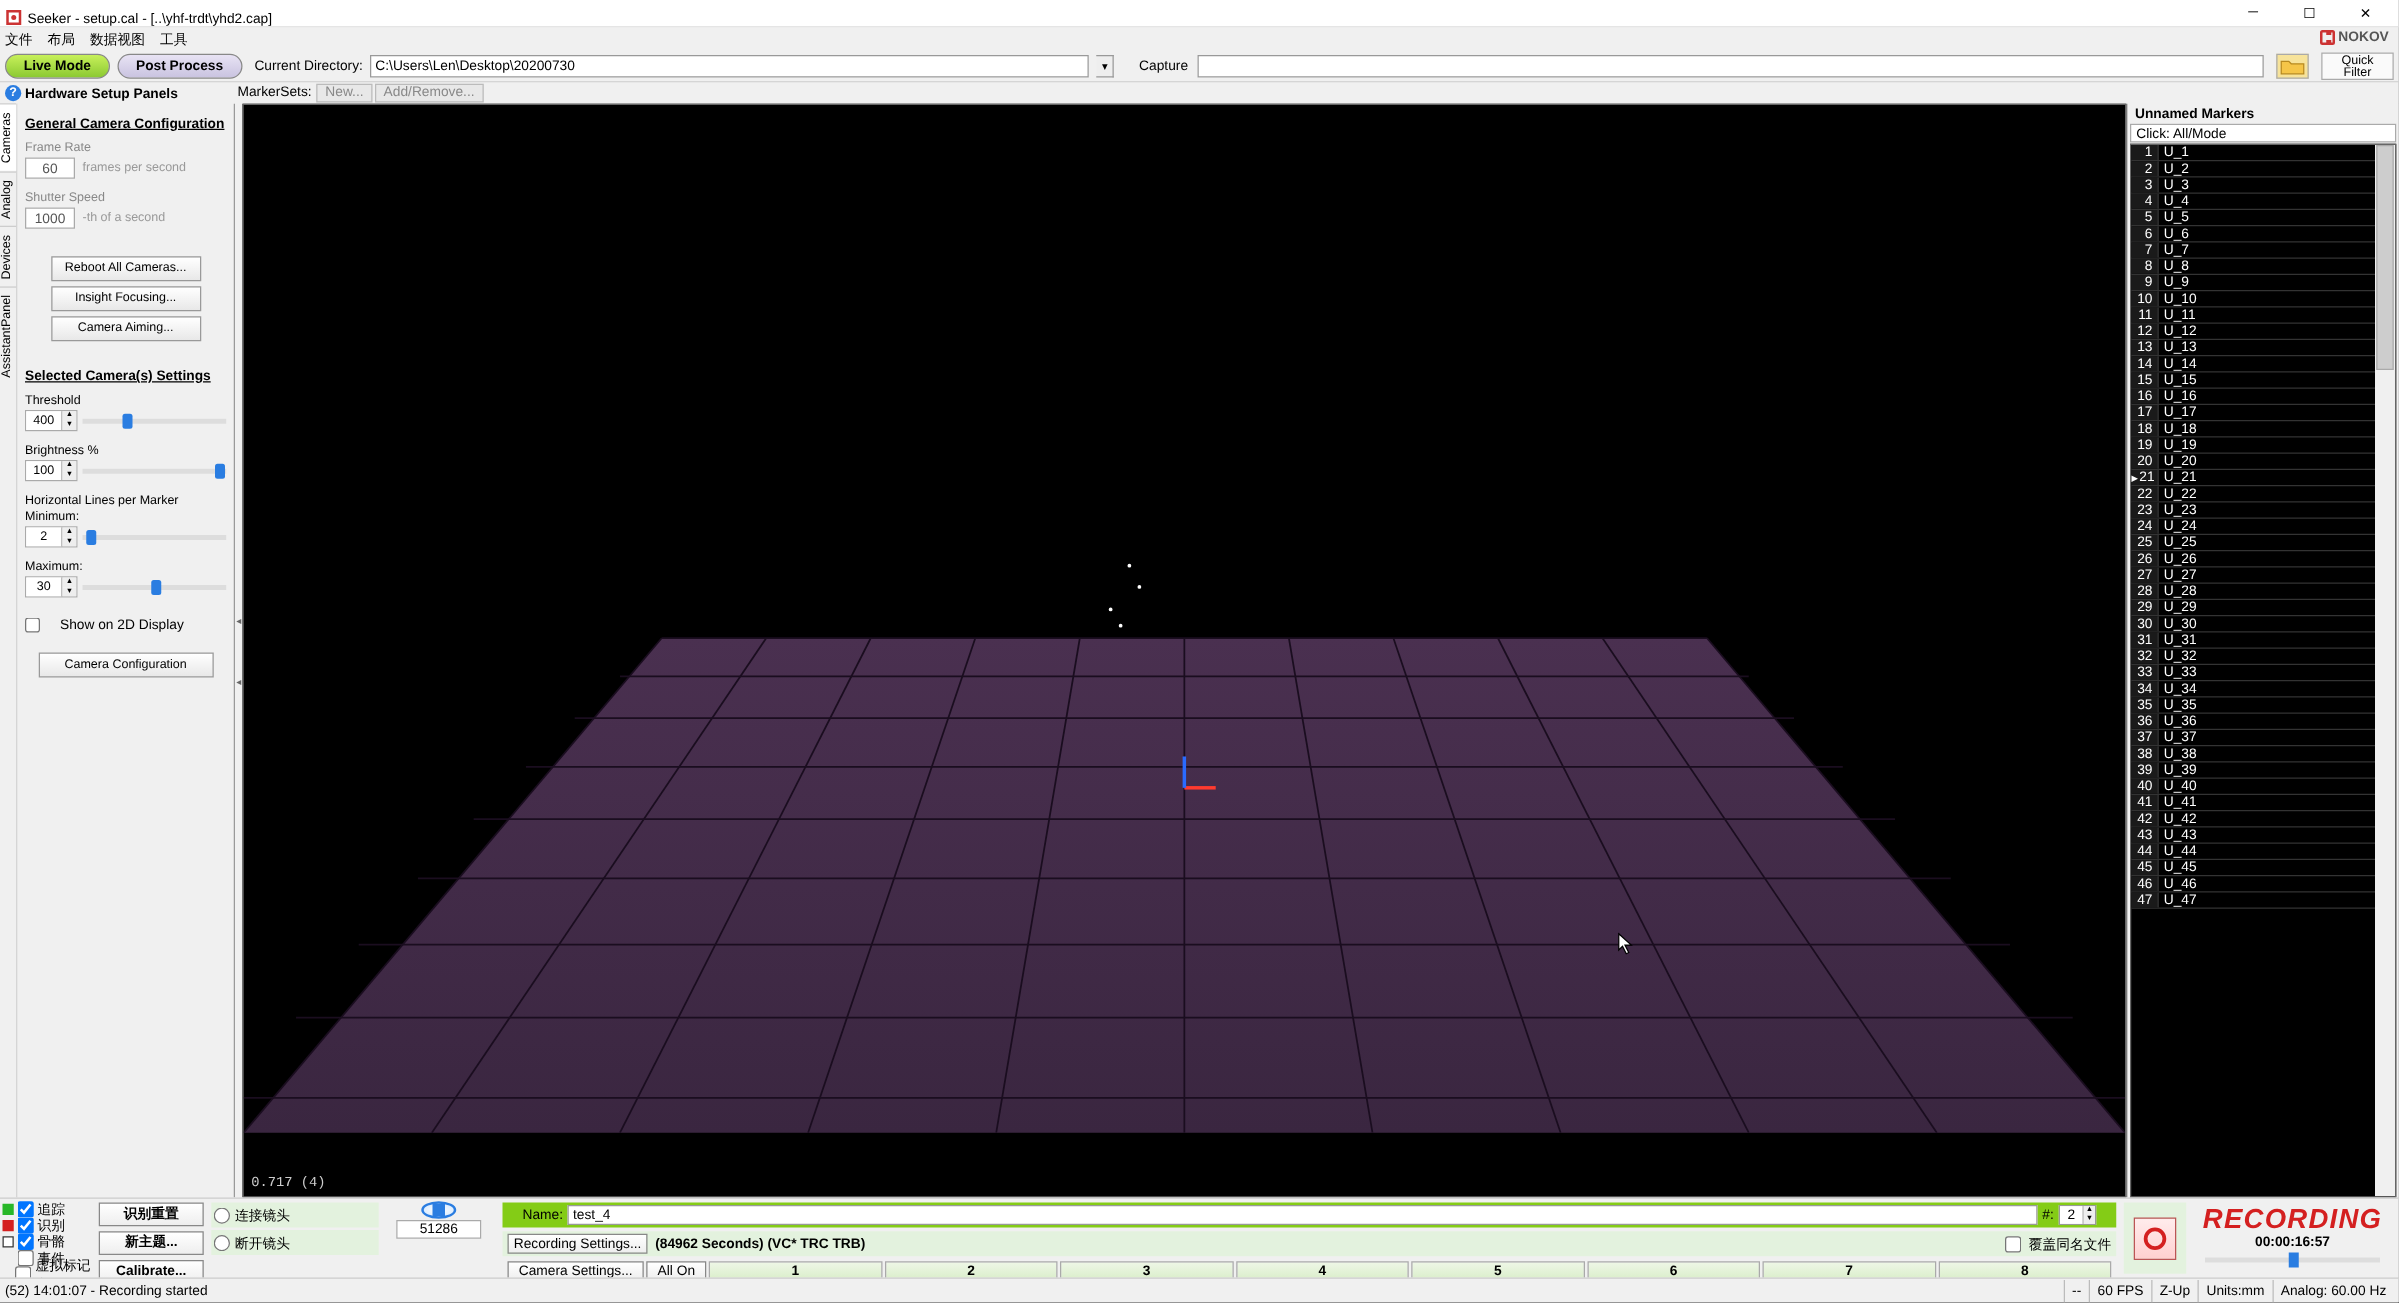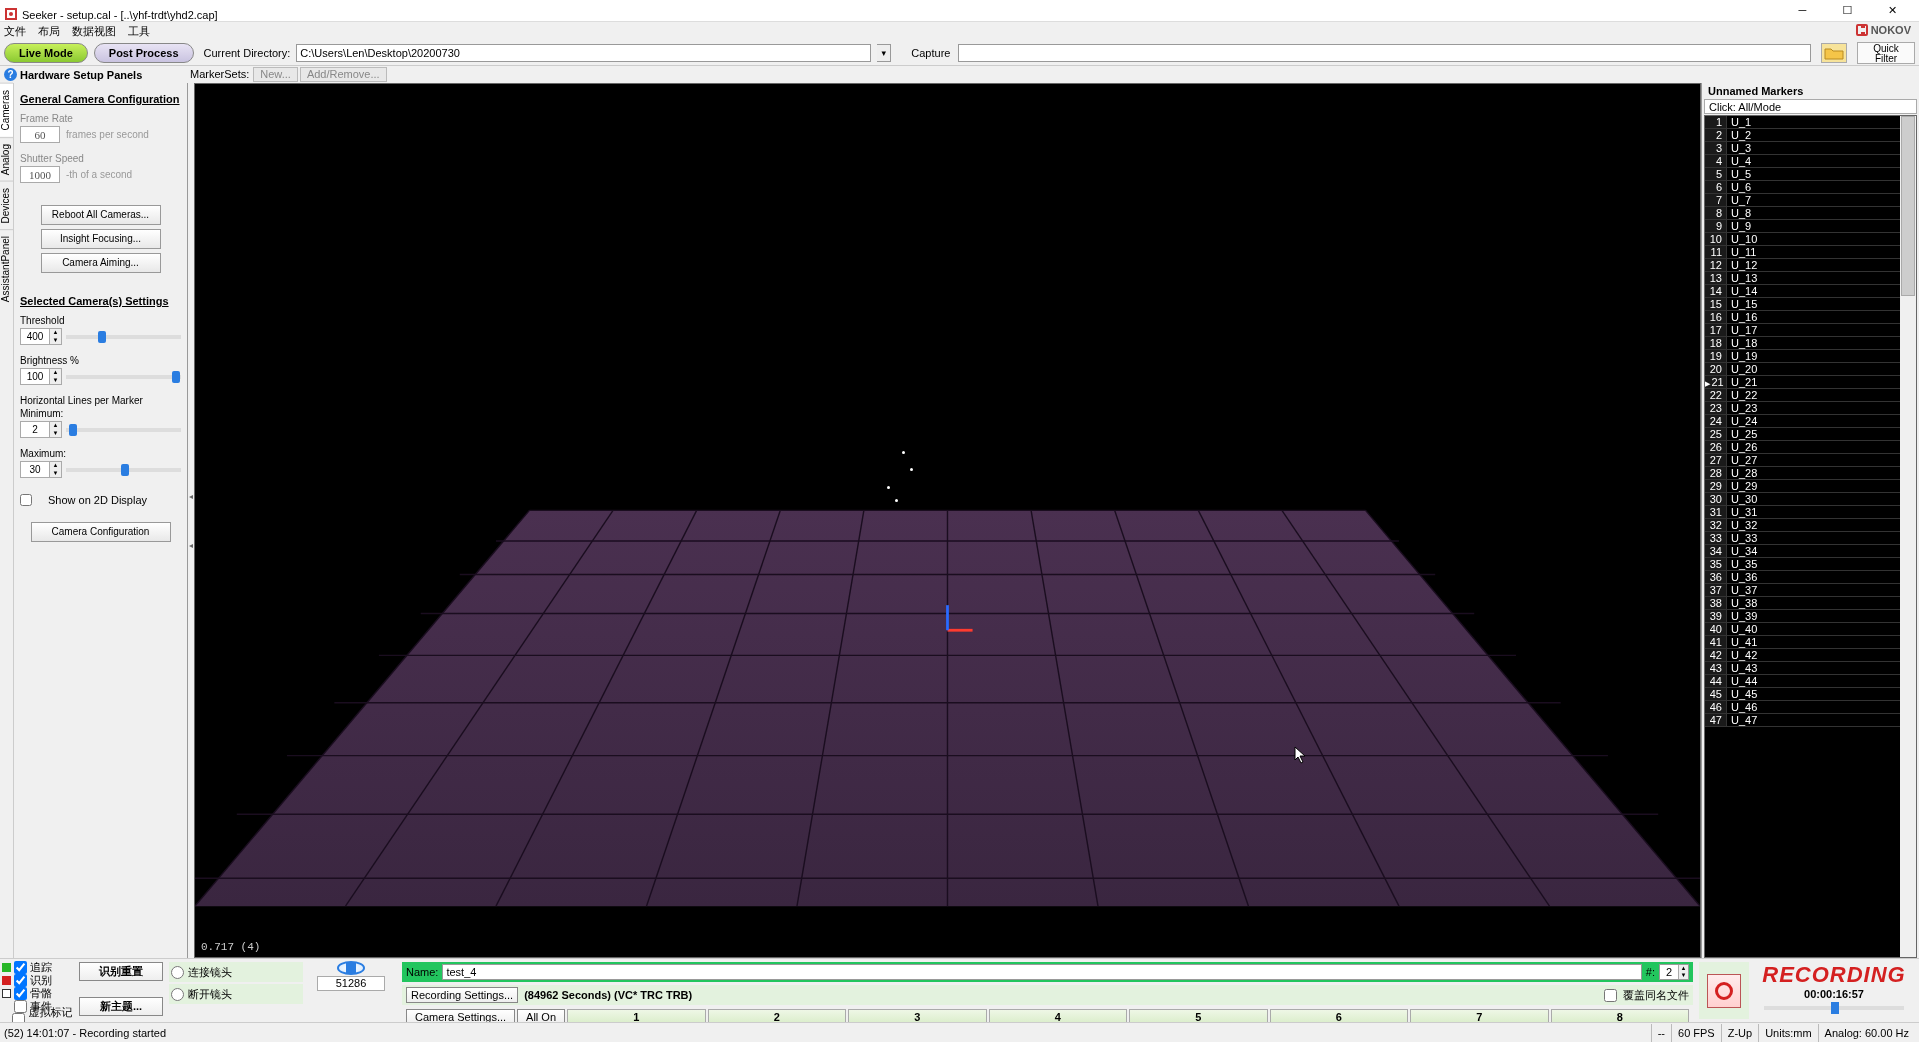--- a/index.html
+++ b/index.html
@@ -44,21 +44,21 @@
 
 .sidetabs { width:14px; background:#f0f0f0; display:flex; flex-direction:column; border-right:1px solid #ccc; }
 .sidetab { writing-mode:vertical-rl; text-orientation:mixed; padding:6px 0; font-size:10px; border-bottom:1px solid #ccc; text-align:center; cursor:pointer; transform:rotate(180deg); }
 .sidetab.active { background:#fff; }
 
 
 .leftpanel { width:174px; background:#f0f0f0; padding:6px 6px; border-right:1px solid #999; }
 .grouptitle { font-weight:bold; text-decoration:underline; margin:4px 0 8px 0; display:block; }
 .formlabel { color:#888; font-size:10px; display:block; margin-bottom:2px; }
 .numrow { display:flex; align-items:center; gap:6px; margin-bottom:10px; }
-.numbox { width:40px; height:17px; border:1px solid #aaa; background:#fff; text-align:center;font-family:Liberation Serif, serif; }
+.numbox { width:40px; height:17px; border:1px solid #aaa; background:#fff; text-align:center; }
 .spinbox { width:42px; height:17px; border:1px solid #aaa; background:#fff; display:flex; }
 .spinbox input { width:28px; border:none; text-align:center; font-size:10px; }
 .spinbox .spin { width:12px; display:flex; flex-direction:column; border-left:1px solid #aaa; }
 .spinbox .spin div { flex:1; font-size:6px; text-align:center; line-height:7px; background:#eee; }
 .graylabel { color:#999; font-size:10px; }
 .panelbtn { display:block; width:120px; height:20px; margin:4px auto; border:1px solid #999; background:linear-gradient(#fff,#e8e8e8); text-align:center; line-height:18px; cursor:pointer; font-size:10px; }
 .sliderrow { display:flex; align-items:center; gap:4px; margin-bottom:10px; }
 .slider { flex:1; height:4px; background:#ddd; position:relative; }
 .slider .thumb { position:absolute; top:-4px; width:8px; height:12px; background:#2a7de1; border-radius:2px; }
 .chkrow { display:flex; align-items:flex-start; gap:16px; margin:16px 0; }
@@ -86,32 +86,32 @@
 .mrow .mname { flex:1; padding-left:4px; }
 .mrow.selrow .midx::before { content:"▶"; color:#fff; font-size:7px; margin-right:1px; }
 
 
 .bottom { position:absolute; left:0; right:0; bottom:20px; height:64px; background:#f0f0f0; border-top:1px solid #ccc; display:flex; }
 .botleft { width:76px; padding:2px; }
 .botleft .crow { display:flex; align-items:center; gap:3px; height:13px; }
 .botleft .sqg { width:9px; height:9px; background:#28b728; }
 .botleft .sqr { width:9px; height:9px; background:#d42020; }
 .botleft .sqw { width:9px; height:9px; background:#fff; border:1px solid #333; }
-.botmid1 { width:90px; padding:3px; display:flex; flex-direction:column; gap:16px; }
+.botmid1 { width:90px; padding:3px; display:flex; flex-direction:column; gap:4px; }
 .botbtn { height:19px; border:1px solid #888; background:linear-gradient(#fff,#eee); text-align:center; line-height:17px; cursor:pointer; font-weight:bold; }
 .botmid2 { width:140px; padding:3px; display:flex; flex-direction:column; gap:2px; }
 .radiorow { display:flex; align-items:center; gap:4px; background:#e3f2de; padding:2px; height:20px; }
 .botmid3 { width:90px; padding:2px; display:flex; flex-direction:column; align-items:center; gap:1px; }
 .playbtn { width:28px; height:28px; border-radius:50%; border:2px solid #2a7de1; background:radial-gradient(#fff,#cfe6ff); display:flex; align-items:center; justify-content:center; }
 .playbtn .sq { width:10px; height:10px; background:#2a7de1; }
 .framecount { width:68px; height:15px; border:1px solid #aaa; background:#fff; text-align:center; line-height:13px; }
 .timestr { font-weight:bold; font-size:10px;margin-top:37px; }
 
 .botrec { flex:1; padding:3px 6px; display:flex; flex-direction:column; gap:3px; }
-.recrow1 { display:flex; align-items:center; gap:4px; background:#22c55e; padding:2px 4px; height:20px; }
+.recrow1 { display:flex; align-items:center; gap:4px; background:#84cc16; padding:2px 16px; height:20px; }
 .recrow1 .namefield { flex:1; height:16px; border:1px solid #999; background:#fff; padding:0 3px; }
 .recrow1 .numsp { width:30px; height:16px; border:1px solid #999; background:#fff; display:flex; }
 .recrow1 .numsp input { width:18px; border:none; text-align:center; }
 .recrow2 { display:flex; align-items:center; gap:6px; background:#e3f2de; padding:2px 4px; height:20px; }
 .recrow2 .rsbtn { border:1px solid #888; background:linear-gradient(#fff,#eee); padding:1px 4px; cursor:pointer; }
 .recrow2 .rstext { font-weight:bold; }
 
 .recbtnarea { width:50px; display:flex; align-items:center; justify-content:center; background:#e3f2de; margin:3px 0; }
 .recbigbtn { width:34px; height:34px; border:1px solid #b55; background:linear-gradient(#ffecec,#ffd0d0); display:flex; align-items:center; justify-content:center; }
 .recbigbtn .rc { width:18px; height:18px; border-radius:50%; border:3px solid #d42020; }

